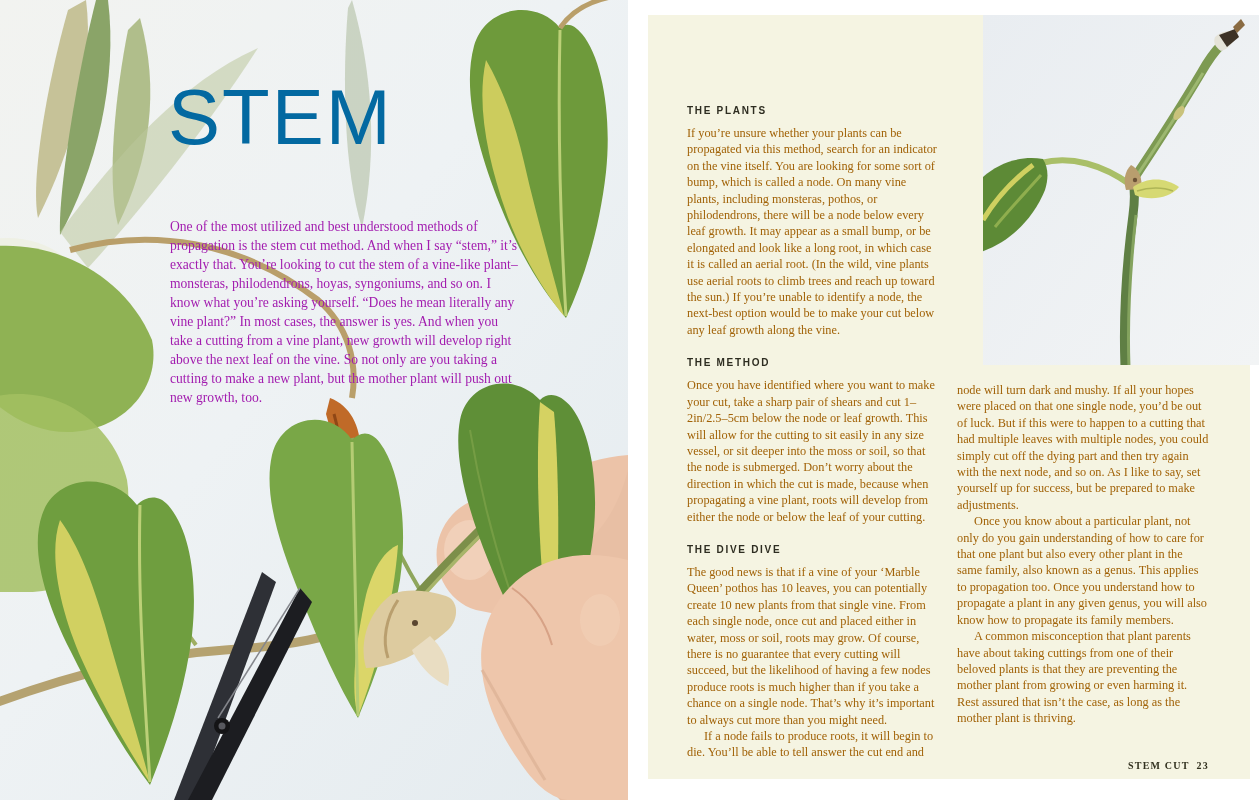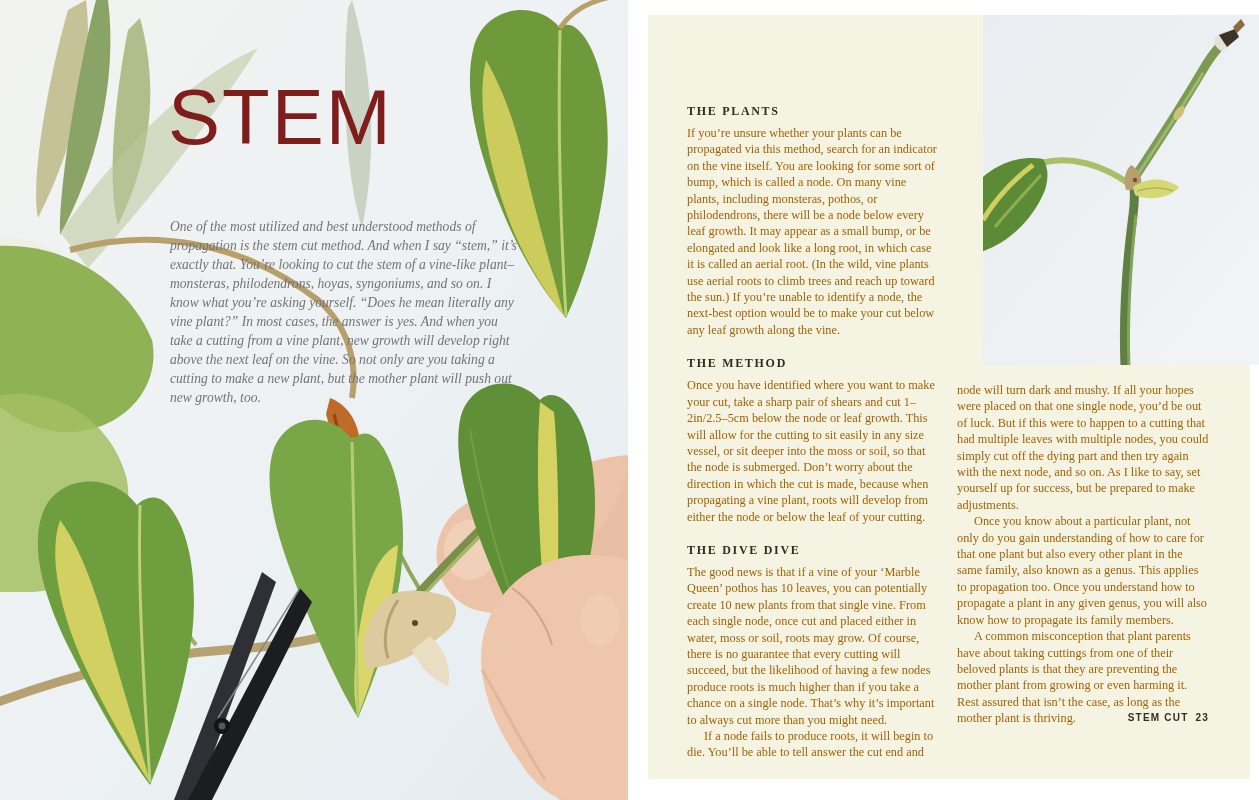--- a/index.html
+++ b/index.html
@@ -4,44 +4,44 @@
 <style>
   html,body{margin:0;padding:0;background:#ffffff;}
   #stage{position:relative;width:1259px;height:800px;background:#ffffff;overflow:hidden;
          font-family:"Liberation Serif",serif;}
 
   
   .left-photo{position:absolute;left:0;top:0;width:628px;height:800px;}
 
   .page-title{position:absolute;left:168px;top:40px;
     font-family:"Liberation Sans",sans-serif;font-weight:100;
-    font-size:78px;line-height:74px;letter-spacing:2px;color:#7f1d1d;margin-top:40px;}
+    font-size:78px;line-height:74px;letter-spacing:2px;color:#0369a1;margin-top:40px;}
   .page-title span{display:block;}
 
   .intro{position:absolute;left:170px;top:203px;width:352px;
-    font-family:"Liberation Serif",serif;font-style:italic;
-    font-size:13.6px;line-height:19px;color:#737373;}
+    font-family:"Liberation Serif",serif;
+    font-size:13.6px;line-height:19px;color:#a21caf;}
 
   
   .right-page{position:absolute;left:648px;top:15px;width:602px;height:764px;background:#f5f4e2;}
   .right-photo{position:absolute;left:983px;top:15px;width:276px;height:350px;}
 
   .col{position:absolute;width:252px;}
   .col-left{left:687px;top:104px;}
   .col-right{left:957px;top:382px;}
 
   .section{margin:0 0 18px 0;}
-  .heading{font-family:Liberation Serif, serif;font-weight:700;
-    font-size:12px;line-height:14px;letter-spacing:1.7px;color:#2e2d21;margin:0 0 7px 0;}
+  .heading{font-family:Liberation Sans, sans-serif;font-weight:700;
+    font-size:10px;line-height:14px;letter-spacing:1.7px;color:#2e2d21;margin:0 0 7px 0;}
   .bodytext p{font-family:"Liberation Serif",serif;font-size:12.3px;line-height:16.4px;
     color:#a16207;margin:0;}
   .bodytext p.indent{text-indent:17px;}
 
-  .page-footer{position:absolute;left:957px;top:712px;width:252px;text-align:right;
-    font-family:Liberation Sans, sans-serif;font-weight:700;font-size:10px;
+  .page-footer{position:absolute;left:957px;top:760px;width:252px;text-align:right;
+    font-family:Liberation Serif, serif;font-weight:700;font-size:10px;
     letter-spacing:1.2px;color:#32311f;}
   .page-footer .num{margin-left:7px;}
 </style>
 </head>
 <body>
 
 <div id="stage">
 
   <div class="left-photo">
     <svg width="628" height="800" viewBox="0 0 628 800">

